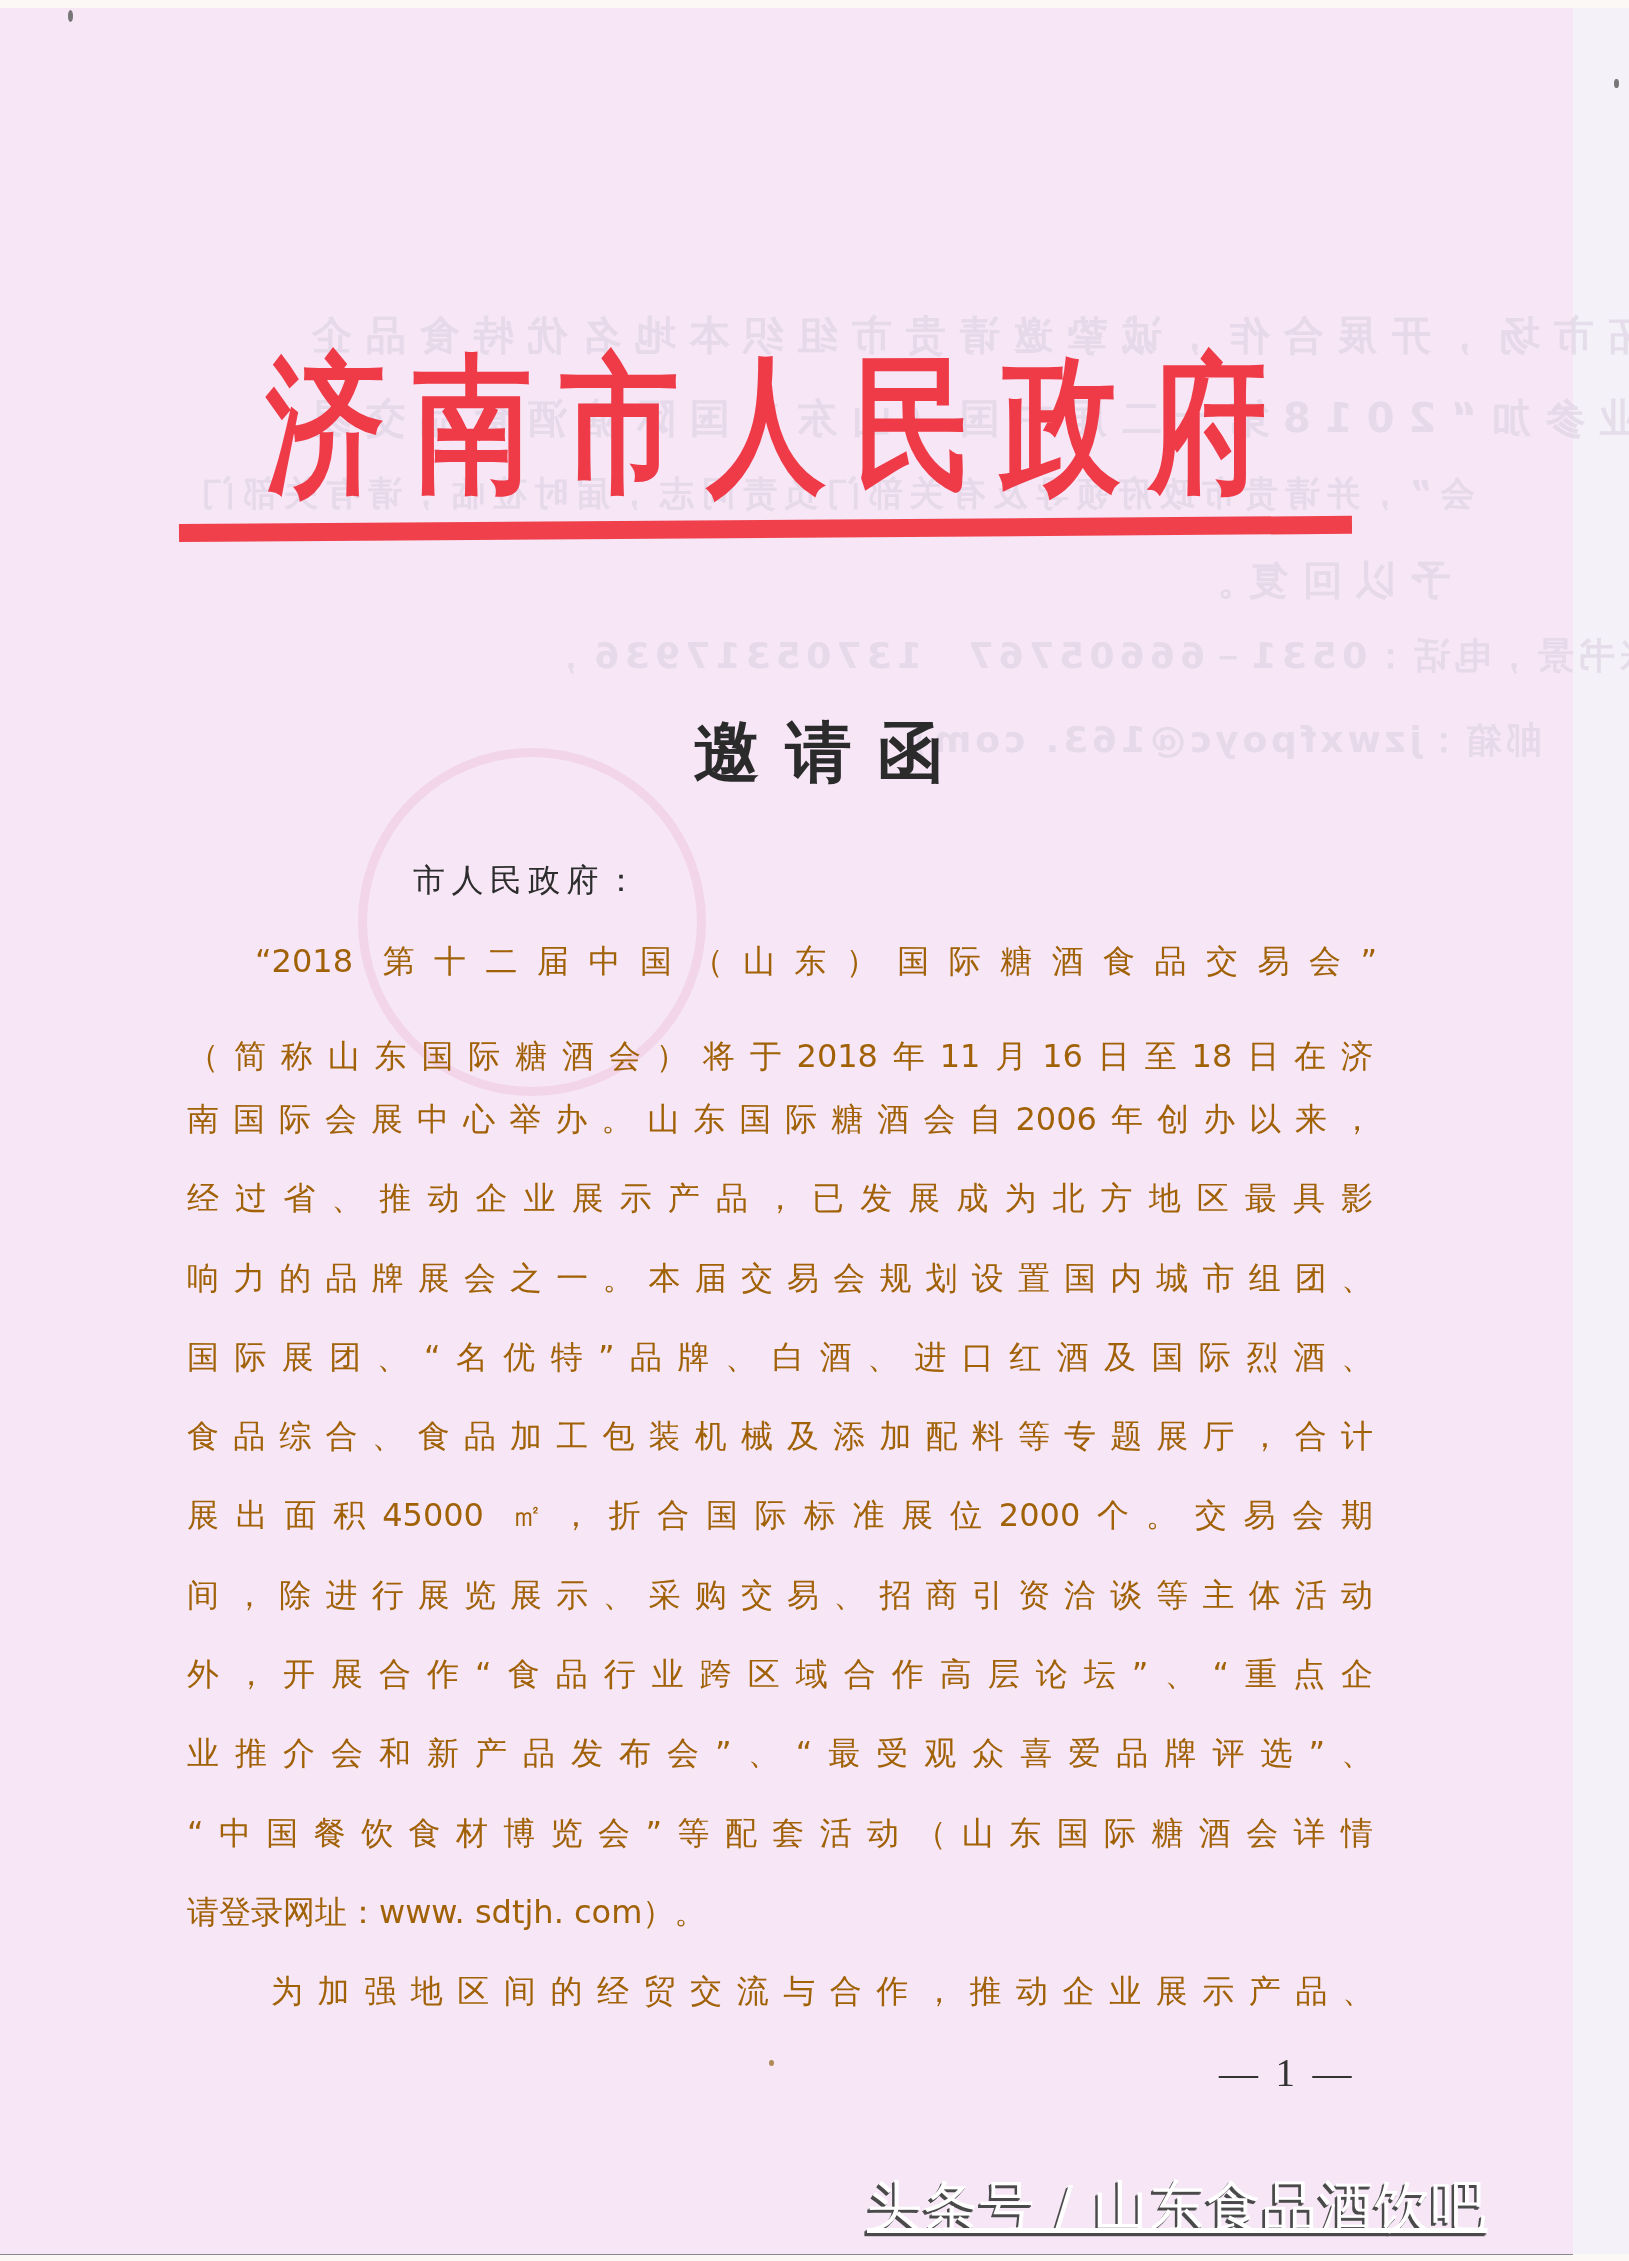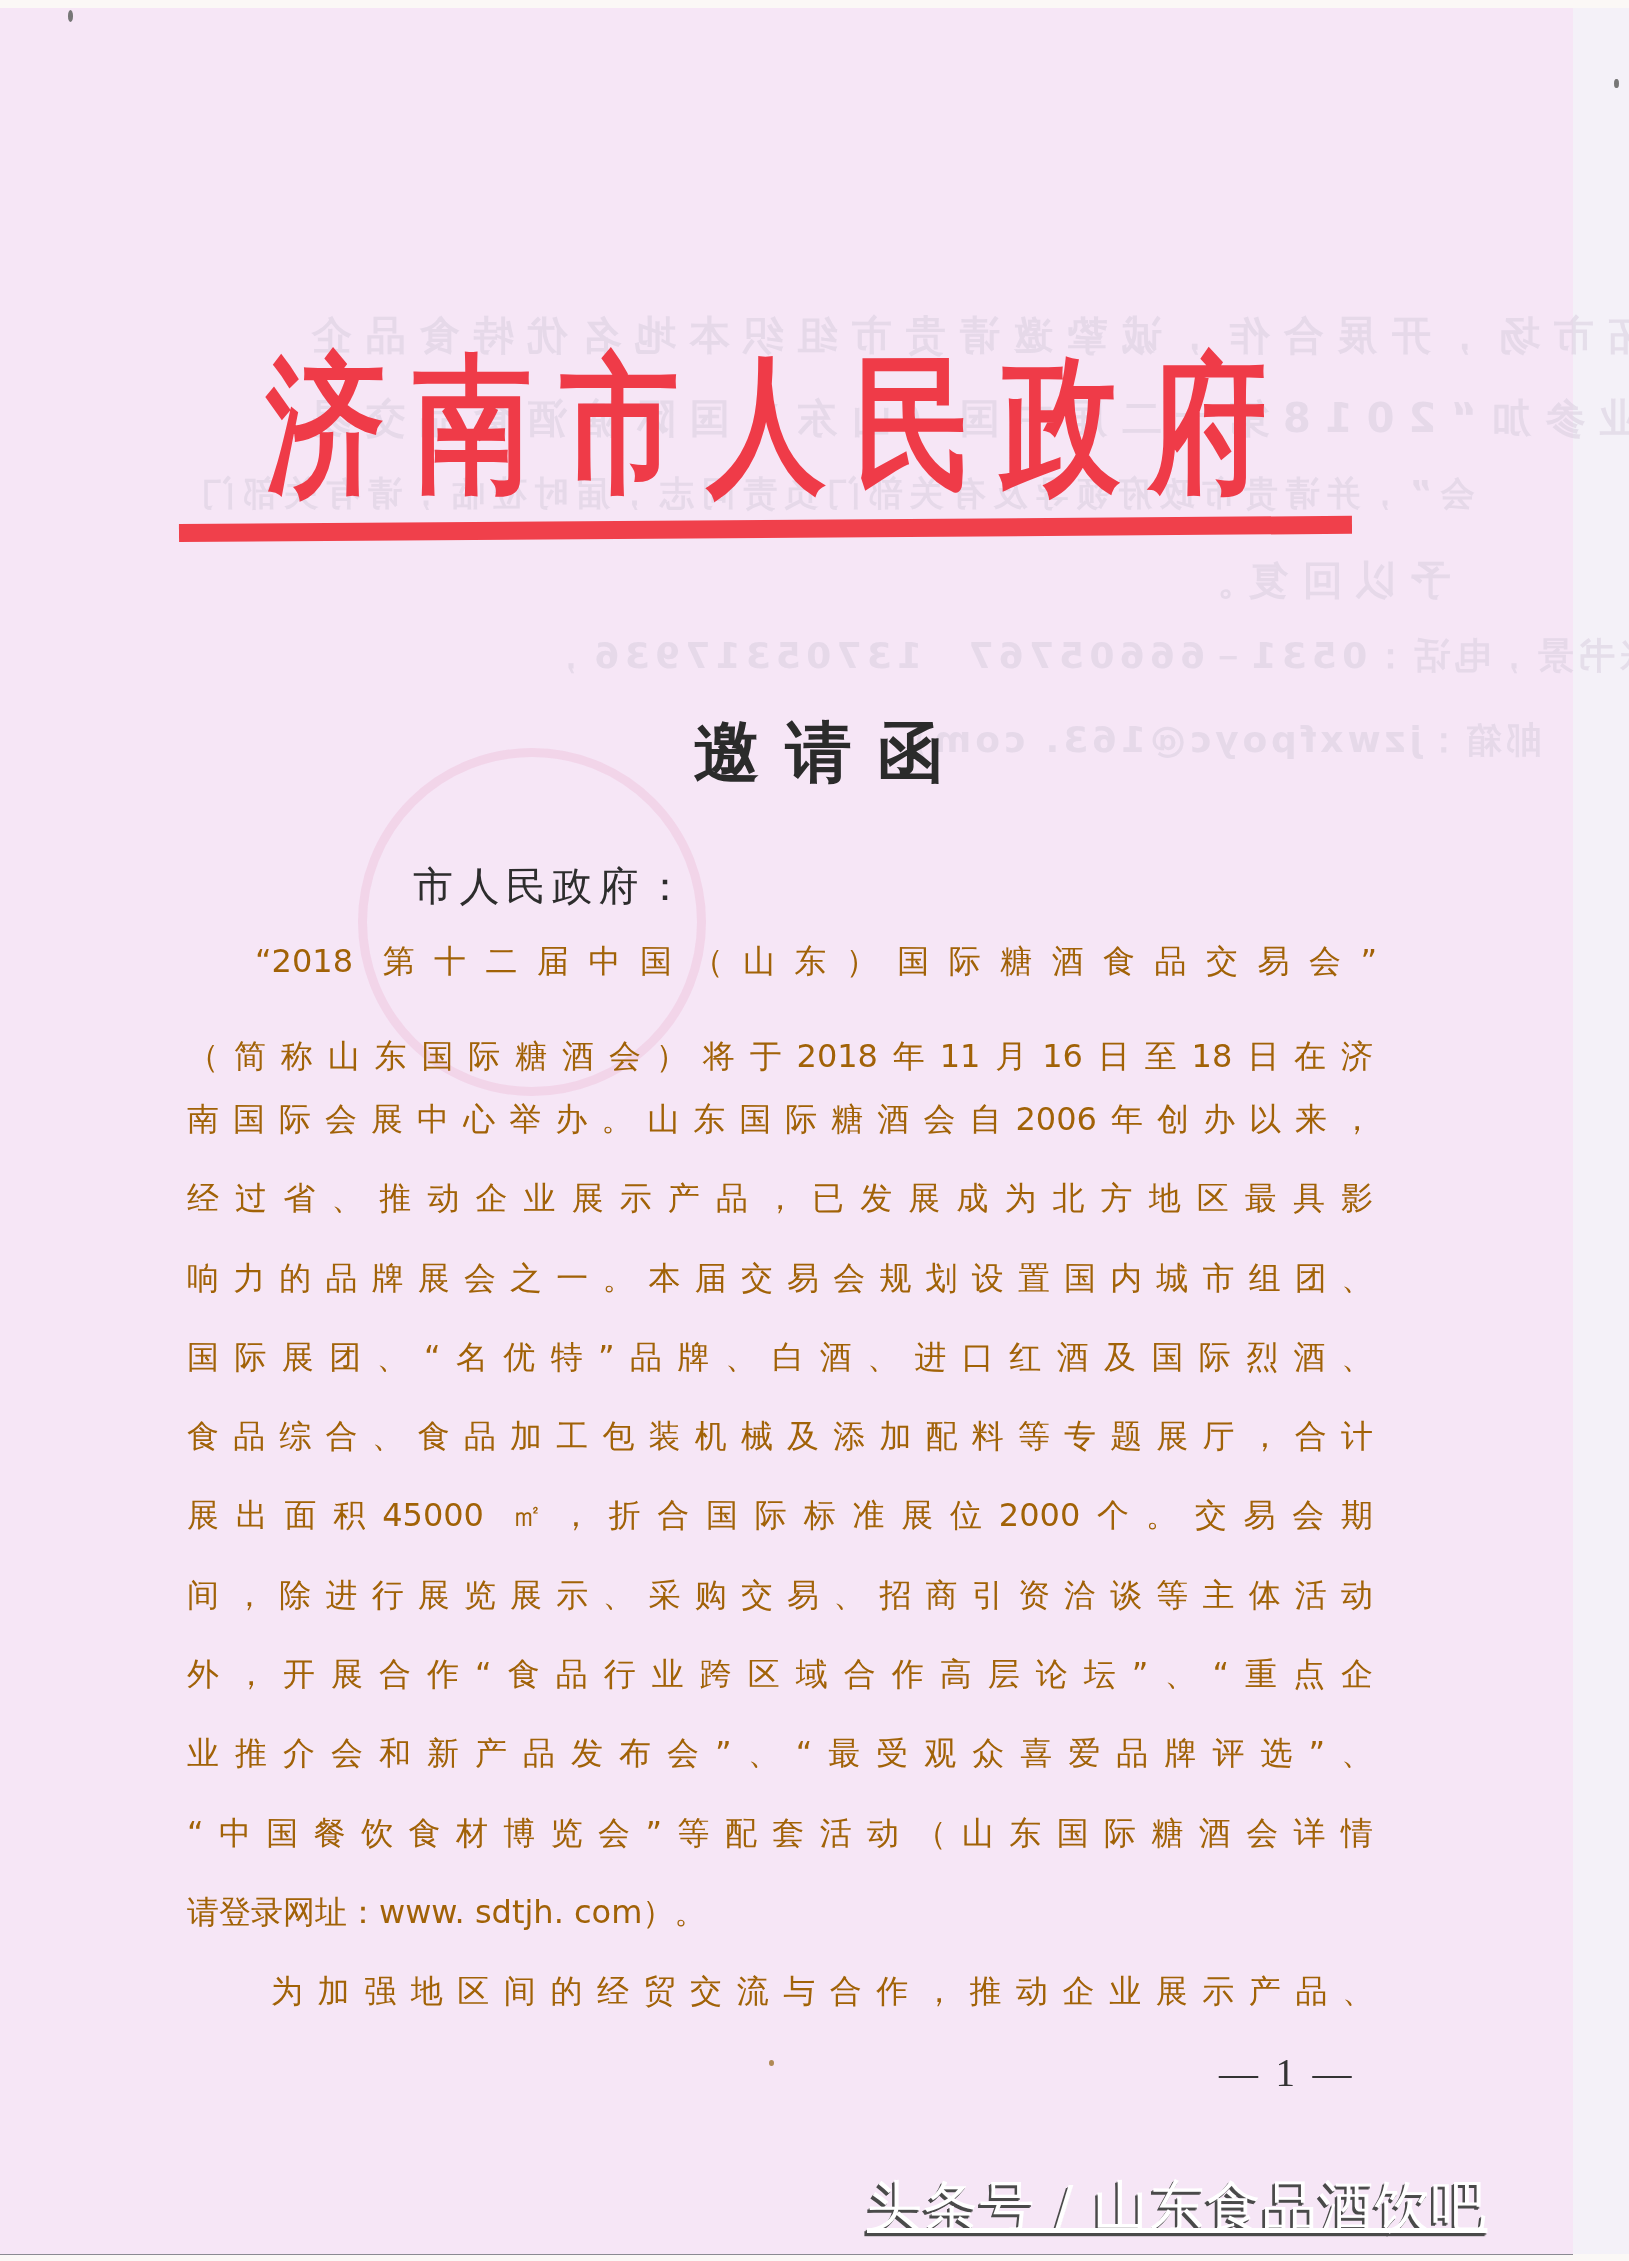--- a/index.html
+++ b/index.html
@@ -39,21 +39,21 @@
     position:absolute; left:179px; top:524px; width:1173px; height:18px;
     background:#f0404b; transform:rotate(-0.4deg); transform-origin:left center;
   }
   .title {
     position:absolute; left:0; width:1573px; top:708px; text-align:center;
     font-size:66px; font-weight:bold; color:#2b2b2b; letter-spacing:26px;
     font-family:Liberation Sans, sans-serif;
     padding-left:45px;
   }
   .salutation {
-    position:absolute; left:413px; top:859px; font-size:40px; color:#2d2d2d;
+    position:absolute; left:413px; top:859px; font-size:32px; color:#2d2d2d;
     letter-spacing:6.4px; font-family:"DejaVu Sans", "Liberation Sans", sans-serif;
   }
   .body-line {
     position:absolute; left:187px; width:1186px; font-size:32px; color:#a16207;
     white-space:nowrap; height:52px; line-height:52px;
     font-family:"DejaVu Sans", "Liberation Sans", sans-serif;
     text-align:justify; text-align-last:justify;
   }
   .body-line.indent { left:271px; width:1103px; }
   .body-line.last { text-align-last:left; }

